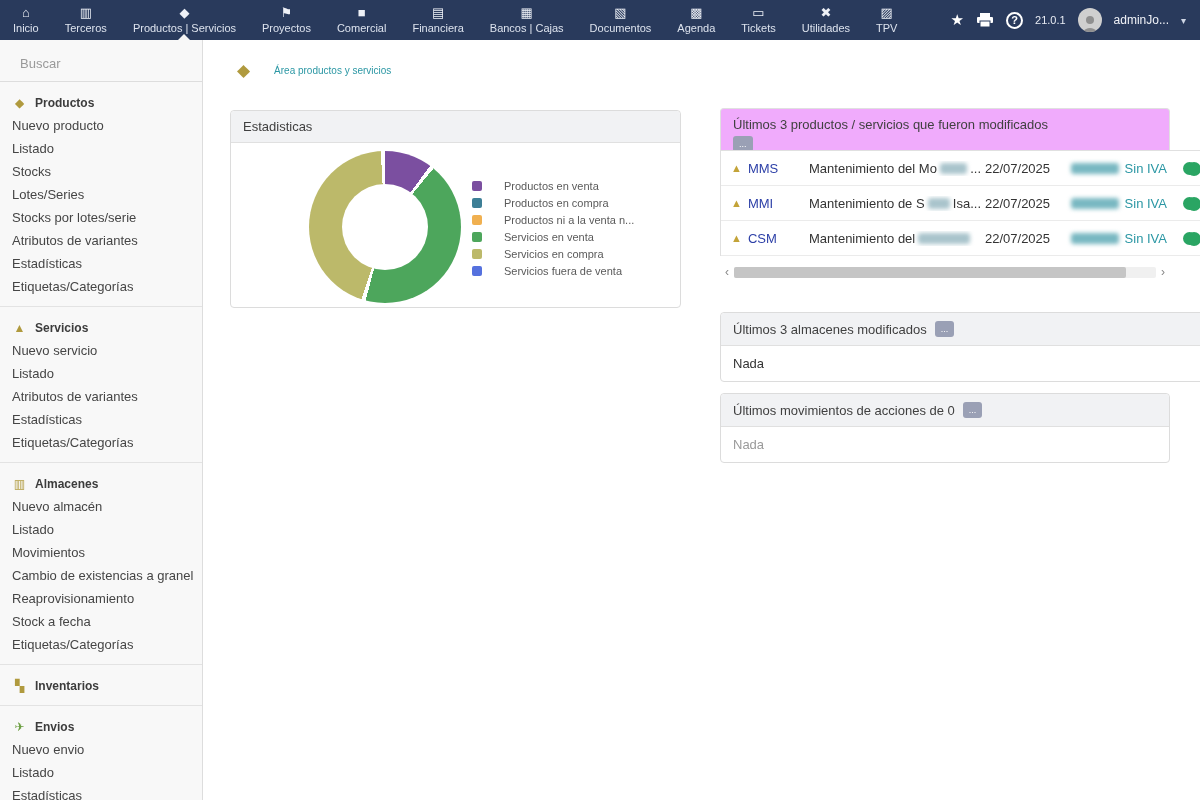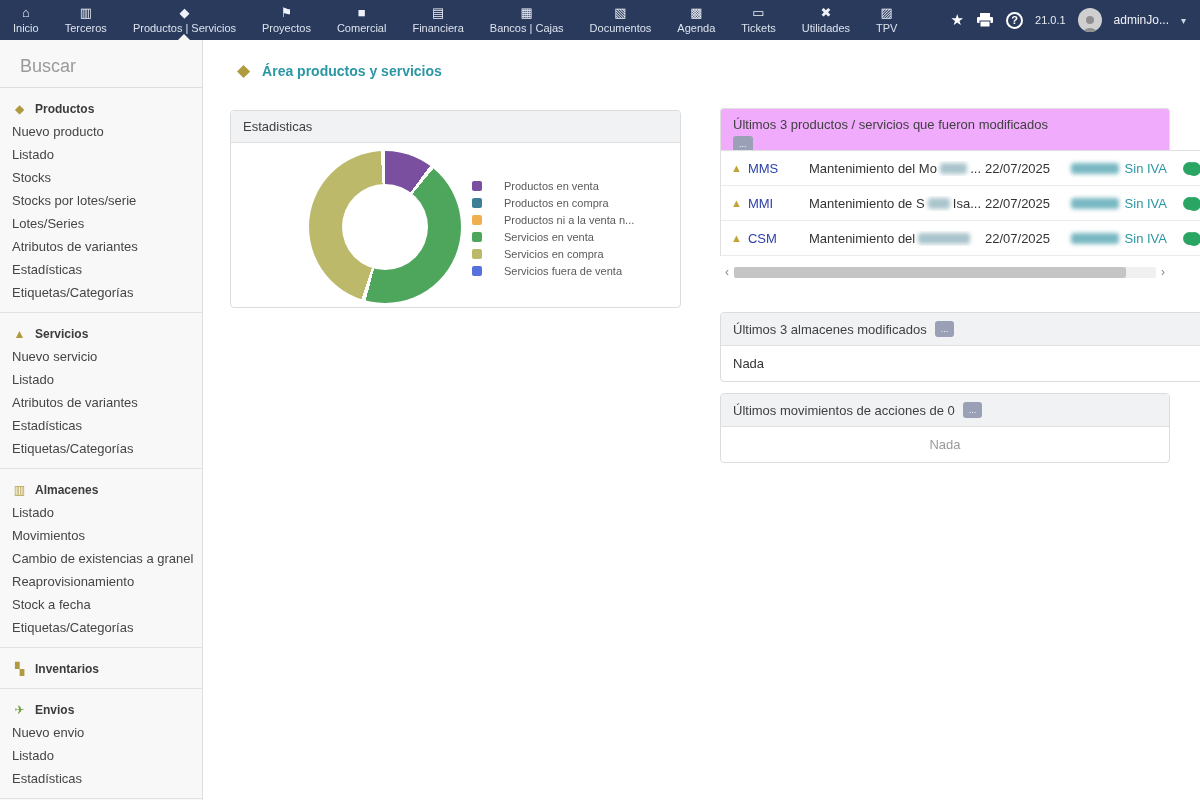--- a/index.html
+++ b/index.html
@@ -27,35 +27,35 @@
     display:flex; align-items:flex-end; justify-content:center; cursor:pointer; }
   .nav-user { font-size:12px; color:#f0f2f7; cursor:pointer; white-space:nowrap; }
   .nav-caret { font-size:10px; color:#cdd5e4; cursor:pointer; }
 
   
   .sidebar { position:absolute; left:0; top:40px; width:203px; height:760px;
     background:#f8f8f8; border-right:1px solid #ddd; overflow:hidden; }
   .search-row { display:flex; align-items:center; gap:8px; padding:16px 12px 10px 12px;
     border-bottom:1px solid #ddd; }
   .search-input { flex:1; border:none; outline:none; background:transparent;
-    font-size:18px; color:#1d4ed8; font-family:inherit; }
+    font-size:13px; color:#1d4ed8; font-family:inherit; }
   .search-input::placeholder { color:#9a9a9a; }
   .side-section { padding:10px 0 8px 0; border-bottom:1px solid #e3e3e3; }
   .side-title { display:flex; align-items:center; gap:8px; padding:4px 12px; cursor:pointer; }
   .side-title .sicon { width:15px; text-align:center; font-size:12px; }
   .side-title .stext { font-size:12px; font-weight:bold; color:#3c3c3c; }
   .side-link { font-size:13px; color:#454545; padding:4px 12px 4px 12px; cursor:pointer;
     white-space:nowrap; }
   .gold { color:#b09a3e; } .green-ic { color:#6a9e3f; }
 
   
   .main { position:absolute; left:203px; top:40px; width:997px; height:760px; background:#fff; }
   .page-title { position:absolute; left:34px; top:20px; display:flex; align-items:center; gap:12px; }
   .page-title .ticon { font-size:17px; color:#b09a3e; }
-  .page-title .ttext { font-size:14px; font-weight:bold; color:#2b97a4; }
+  .page-title .ttext { font-size:10px; font-weight:normal; color:#2b97a4;margin-left:12px; }
 
   .card { position:absolute; border:1px solid #dcdcdc; border-radius:4px; background:#fff; }
   .card-head { background:#f1f2f4; border-bottom:1px solid #e0e0e0; border-radius:4px 4px 0 0;
     padding:8px 12px; font-size:13px; color:#404040; }
   .badge-more { display:inline-block; background:#9aa0b5; color:#fff; border-radius:3px;
     font-size:9px; line-height:10px; padding:3px 6px; cursor:pointer; vertical-align:middle; }
 
   
   #stats-card { left:27px; top:70px; width:451px; height:198px; }
   .donut-wrap { position:absolute; left:78px; top:40px; width:152px; height:152px; }
@@ -96,21 +96,21 @@
   
   .hscroll { position:absolute; left:517px; top:225px; width:450px; height:14px;
     display:flex; align-items:center; }
   .hs-arrow { width:14px; font-size:12px; color:#888; text-align:center; cursor:pointer; line-height:14px; }
   .hs-track { flex:1; height:11px; background:#f0f0f0; border-radius:2px; position:relative; cursor:pointer; }
   .hs-thumb { position:absolute; left:0; top:0; height:11px; width:93%; background:#c5c5c5;
     border-radius:2px; cursor:grab; }
 
   
   #alm-card { left:517px; top:264px; width:529px;margin-top:8px; }
-  #acc-card { left:517px; top:353px; width:450px;text-align:center; }
+  #acc-card { left:517px; top:353px; width:450px; }
   .card-body { padding:10px 12px; font-size:13px; color:#333; border-radius:0 0 4px 4px; }
   .card-body.muted { color:#9a9a9a; }
   .hd-inline { display:flex; align-items:center; gap:8px; }
 </style>
 </head>
 <body>
 
 <div class="navbar">
   <div class="nav-item">
     <span class="nicon">⌂</span>
@@ -192,22 +192,22 @@
   </div>
 
   <div class="side-section">
     <div class="side-title">
       <span class="sicon gold">◆</span>
       <span class="stext">Productos</span>
     </div>
     <div class="side-link">Nuevo producto</div>
     <div class="side-link">Listado</div>
     <div class="side-link">Stocks</div>
+    <div class="side-link">Lotes/Series</div>
     <div class="side-link">Stocks por lotes/serie</div>
-    <div class="side-link">Lotes/Series</div>
     <div class="side-link">Atributos de variantes</div>
     <div class="side-link">Estadísticas</div>
     <div class="side-link">Etiquetas/Categorías</div>
   </div>
 
   <div class="side-section">
     <div class="side-title">
       <span class="sicon gold">▲</span>
       <span class="stext">Servicios</span>
     </div>
@@ -216,20 +216,21 @@
     <div class="side-link">Atributos de variantes</div>
     <div class="side-link">Estadísticas</div>
     <div class="side-link">Etiquetas/Categorías</div>
   </div>
 
   <div class="side-section">
     <div class="side-title">
       <span class="sicon gold">▥</span>
       <span class="stext">Almacenes</span>
     </div>
+    <div class="side-link">Nuevo almacén</div>
     <div class="side-link">Listado</div>
     <div class="side-link">Movimientos</div>
     <div class="side-link">Cambio de existencias a granel</div>
     <div class="side-link">Reaprovisionamiento</div>
     <div class="side-link">Stock a fecha</div>
     <div class="side-link">Etiquetas/Categorías</div>
   </div>
 
   <div class="side-section">
     <div class="side-title">

